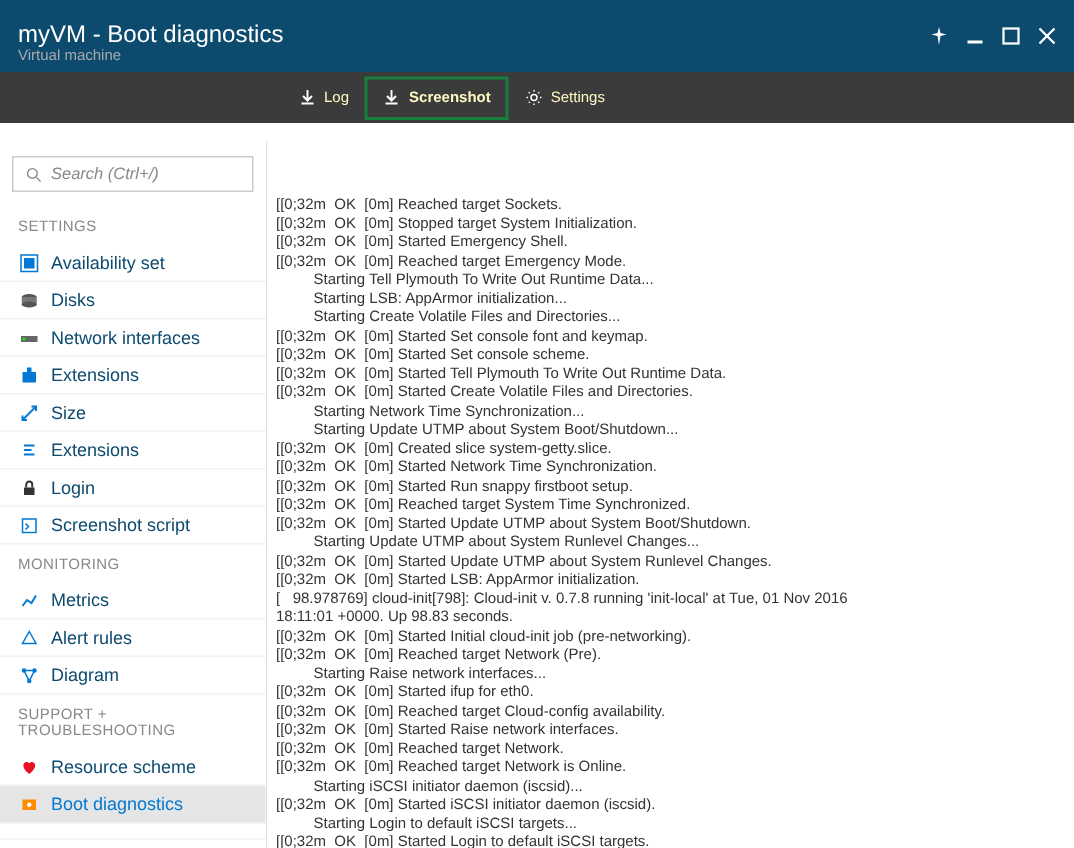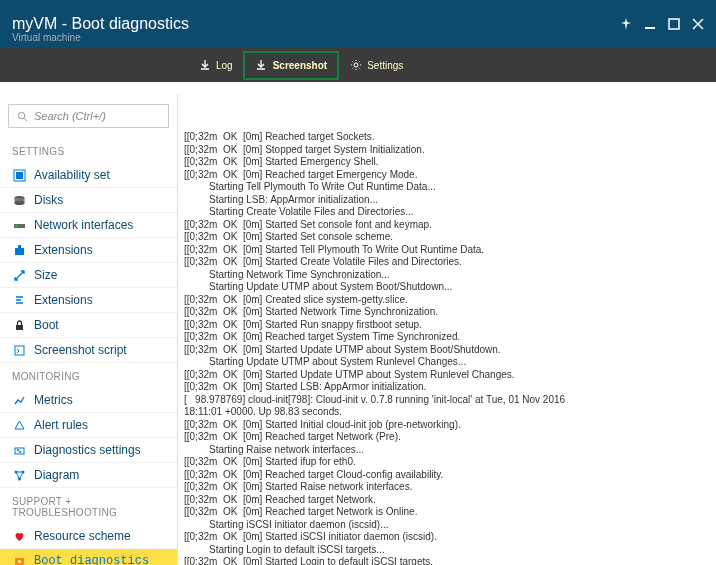--- a/index.html
+++ b/index.html
@@ -11,21 +11,21 @@
 .hc-btn { color: #fff; font-size: 14px; cursor: pointer; }
 .toolbar { background: #3b3b3b; color: #fef9c3; height: 34px; display: flex; align-items: center; padding-left: 188px; font-size: 10px; }
 .tool-item { display: flex; align-items: center; gap: 5px; padding: 6px 10px; cursor: pointer; }
 .tool-item.highlighted { border: 2px solid #15803d; font-weight: bold; }
 .tool-icon { width: 13px; height: 13px; display: inline-flex; align-items: center; justify-content: center; }
 .body { flex: 1; display: flex; overflow: hidden; }
 .sidebar { width: 178px; border-right: 1px solid #e0e0e0; overflow-y: auto; padding: 6px 0; background: #fff; margin-top: 12px; }
 .search-box { margin: 4px 8px 10px 8px; border: 1px solid #ccc; padding: 4px 6px; display: flex; align-items: center; gap: 5px; font-size: 11px; color: #888; font-style: italic; }
 .side-section { font-size: 10px; color: #888; padding: 8px 12px 6px; text-transform: uppercase; letter-spacing: 0.3px; }
 .side-item { display: flex; align-items: center; gap: 8px; padding: 5px 12px; font-size: 12px; color: #0c4a6e; cursor: pointer; border-bottom: 1px solid #f2f2f2; }
-.side-item.active { background: #fde047; color: #0078d4; font-family: Liberation Mono, monospace; }
+.side-item.active { background: #e5e5e5; color: #0078d4; }
 .side-icon { width: 14px; height: 14px; display: inline-flex; align-items: center; justify-content: center; flex-shrink: 0; }
 .console { flex: 1; overflow: auto; padding: 6px 6px 6px 6px; font-family: Liberation Sans, sans-serif; font-size: 10px; line-height: 1.25; color: #333; white-space: pre; margin-top: 18px; }
 .line { white-space: pre; }
 svg { display: block; }
 </style>
 </head>
 <body>
 
 <div class="header">
   <div>
@@ -151,21 +151,21 @@
         </span>
         <span>Extensions</span>
       </div>
     <div class="side-item">
         <span class="side-icon">
           <svg width="13" height="13">
             <rect x="3" y="6" width="7" height="5" fill="#333"></rect>
             <path d="M4.5 6 V4 a2 2 0 0 1 4 0 V6" stroke="#333" fill="none" stroke-width="1.3"></path>
           </svg>
         </span>
-        <span>Boot</span>
+        <span>Login</span>
       </div>
     <div class="side-item">
         <span class="side-icon">
           <svg width="13" height="13">
             <rect x="2" y="2" width="9" height="9" stroke="#0078d4" fill="none"></rect>
             <path d="M4 5 L6 7 L4 9" stroke="#0078d4" fill="none"></path>
           </svg>
         </span>
         <span>Screenshot script</span>
       </div>
@@ -179,29 +179,20 @@
         </span>
         <span>Metrics</span>
       </div>
     <div class="side-item">
         <span class="side-icon">
           <svg width="13" height="13">
             <path d="M6.5 2 L11 10 H2 Z" stroke="#0078d4" fill="none"></path>
           </svg>
         </span>
         <span>Alert rules</span>
-      </div>
-    <div class="side-item">
-        <span class="side-icon">
-          <svg width="13" height="13">
-            <rect x="2" y="4" width="9" height="6" stroke="#0078d4" fill="none"></rect>
-            <path d="M4 7 L5 5 L7 9 L8 7" stroke="#0078d4" fill="none"></path>
-          </svg>
-        </span>
-        <span>Diagnostics settings</span>
       </div>
     <div class="side-item">
         <span class="side-icon">
           <svg width="13" height="13">
             <circle cx="3" cy="3" r="1.5" fill="#0078d4"></circle>
             <circle cx="10" cy="3" r="1.5" fill="#0078d4"></circle>
             <circle cx="6.5" cy="10" r="1.5" fill="#0078d4"></circle>
             <path d="M3 3 L10 3 L6.5 10 Z" stroke="#0078d4" fill="none"></path>
           </svg>
         </span>

